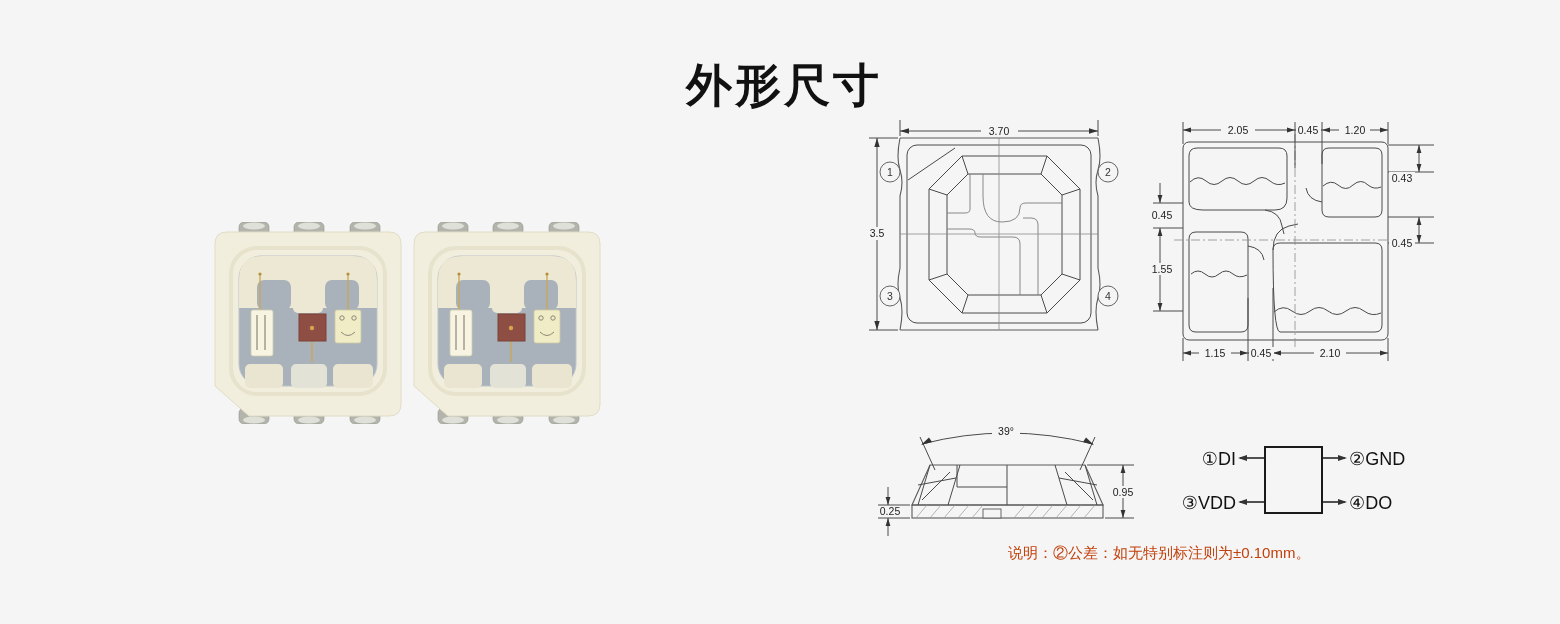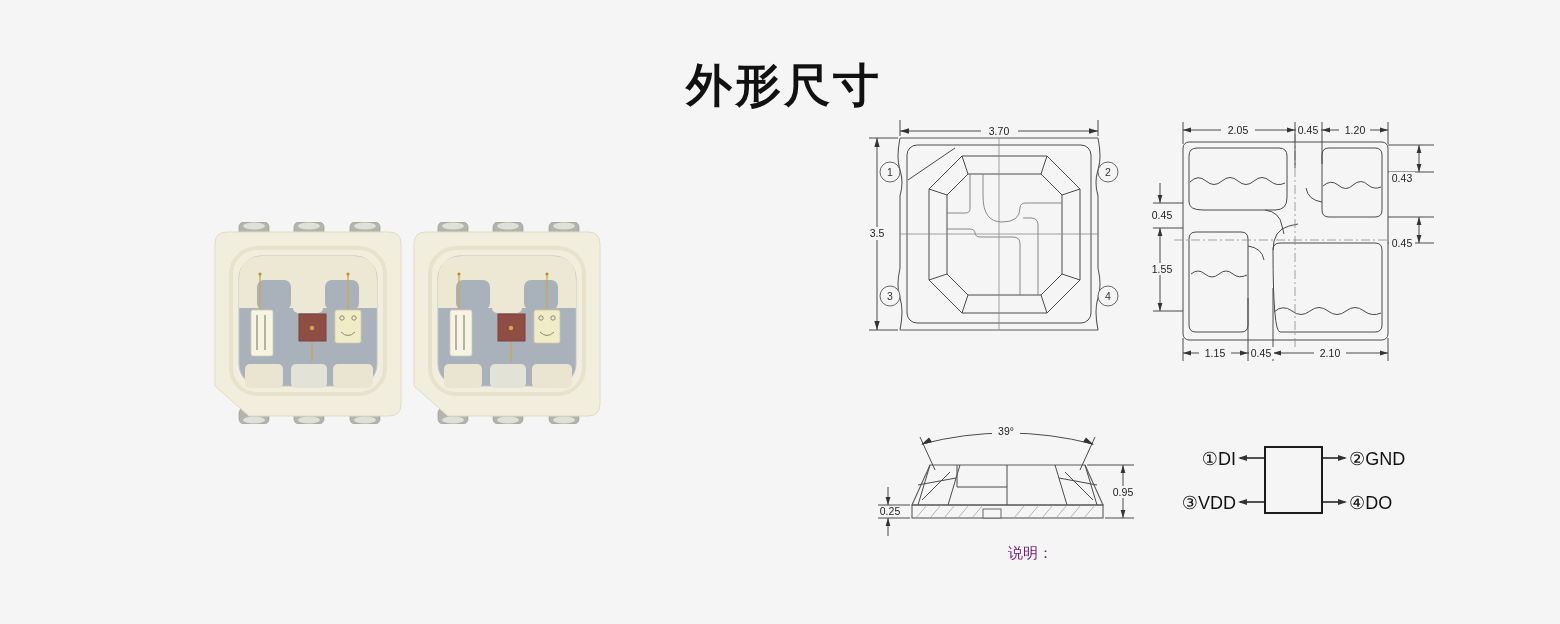--- a/index.html
+++ b/index.html
@@ -12,21 +12,21 @@
   .dim-text{font-size:10.5px;fill:#222;}
   .pin-num{font-size:10.5px;fill:#333;}
   .pin-label{font-size:18px;fill:#111;}
   .thin{stroke:#4a4a4a;stroke-width:1;fill:none;}
   .pkg{stroke:#5a5a5a;stroke-width:1.1;fill:none;}
   .trace{stroke:#7d7d7d;stroke-width:0.9;fill:none;}
   .center-line{stroke:#8a8a8a;stroke-width:0.8;fill:none;}
   .dash{stroke:#8a8a8a;stroke-width:0.8;fill:none;stroke-dasharray:9 3 2 3;}
   .arr{fill:#333;stroke:none;}
   .lblbg{fill:#f5f5f5;stroke:none;}
-  #notes{left:1008px;top:543px;display:flex;font-size:15px;color:#701a75;line-height:19px;white-space:nowrap;}
+  #notes{left:1008px;top:543px;display:flex;font-size:15px;color:#c2410c;line-height:19px;white-space:nowrap;}
   .hatch{stroke:#999;stroke-width:0.7;}
 </style>
 </head>
 <body>
 
 <div id="canvas">
 
   <div id="page-title" class="abs">外形尺寸</div>
 
   <div id="led-photos" class="abs">
@@ -331,16 +331,17 @@
     </g>
     <text class="pin-label" x="56" y="28" text-anchor="end">①DI</text>
     <text class="pin-label" x="169" y="28" text-anchor="start">②GND</text>
     <text class="pin-label" x="56" y="72" text-anchor="end">③VDD</text>
     <text class="pin-label" x="169" y="72" text-anchor="start">④DO</text>
   </svg>
 
   <div id="notes" class="abs">
     <span>说明：</span>
     <span>
+      <span style="display:block">②公差：如无特别标注则为±0.10mm。</span>
     </span>
   </div>
 
 </div>
 
 </body></html>

